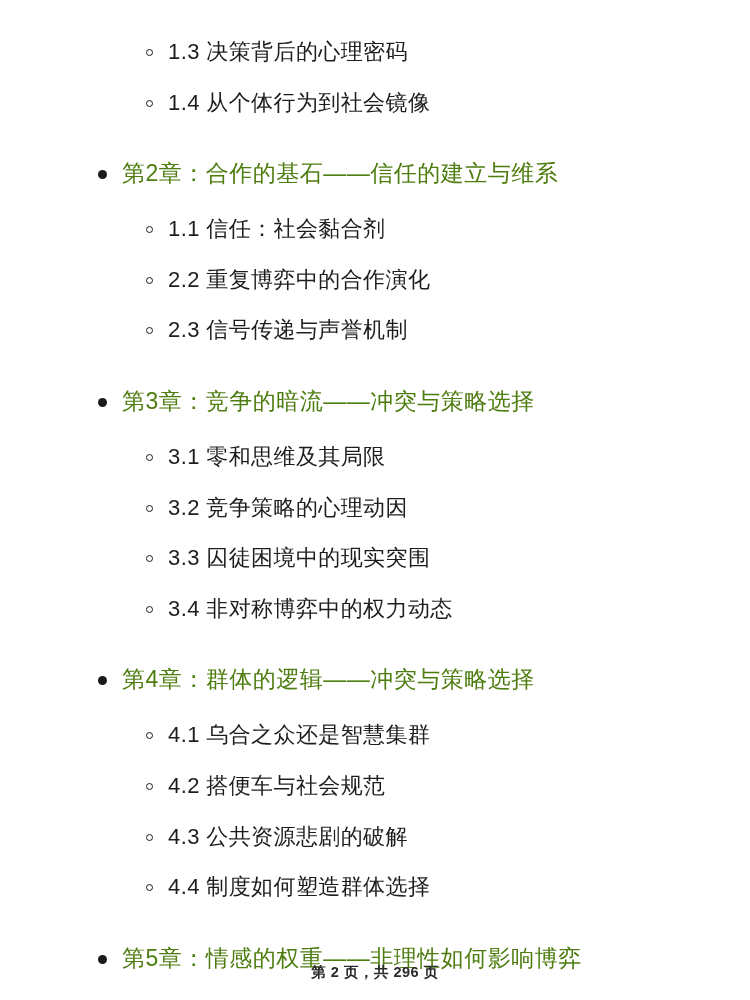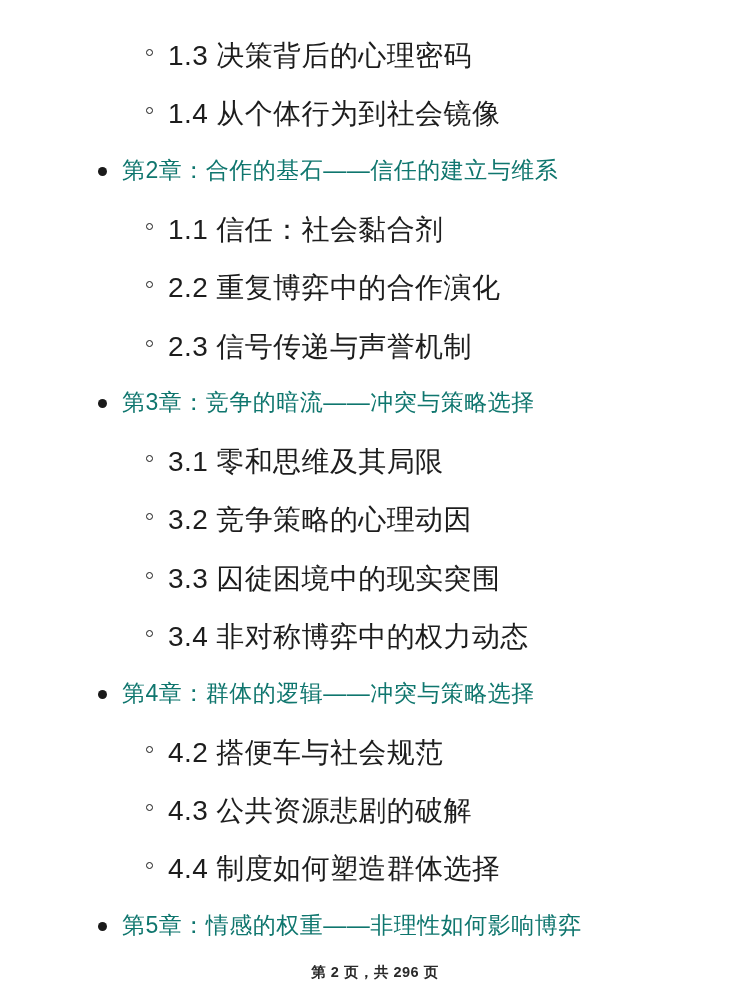--- a/index.html
+++ b/index.html
@@ -26,39 +26,39 @@
     margin: 0;
     padding: 0;
   }
   
   .chapter {
     position: relative;
     padding-left: 62px;
     font-size: 23px;
     line-height: 1.35;
     letter-spacing: 0.5px;
-    margin: 22px 0 26px 0;
-    color: #0f766e;
+    margin: 41px 0 26px 0;
+    color: #4d7c0f;
     white-space: nowrap;
   }
   .chapter::before {
     content: "";
     position: absolute;
     left: 38px;
     top: 12px;
     width: 9px;
     height: 9px;
     border-radius: 50%;
     background: #1a1a1a;
   }
   
   .section {
     position: relative;
     padding-left: 108px;
-    font-size: 28px;
+    font-size: 22px;
     line-height: 1.3;
     letter-spacing: 0.4px;
     margin: 0 0 22px 0;
     color: #1d1d1d;
     white-space: nowrap;
   }
   .section::before {
     content: "";
     position: absolute;
     left: 86px;
@@ -102,20 +102,21 @@
       </ul>
       <li class="chapter">第3章：竞争的暗流——冲突与策略选择</li>
       <ul class="sub-group">
         <li class="section">3.1 零和思维及其局限</li>
         <li class="section">3.2 竞争策略的心理动因</li>
         <li class="section">3.3 囚徒困境中的现实突围</li>
         <li class="section">3.4 非对称博弈中的权力动态</li>
       </ul>
       <li class="chapter">第4章：群体的逻辑——冲突与策略选择</li>
       <ul class="sub-group">
+        <li class="section">4.1 乌合之众还是智慧集群</li>
         <li class="section">4.2 搭便车与社会规范</li>
         <li class="section">4.3 公共资源悲剧的破解</li>
         <li class="section">4.4 制度如何塑造群体选择</li>
       </ul>
       <li class="chapter">第5章：情感的权重——非理性如何影响博弈</li>
       <ul class="sub-group"></ul>
     </ul>
   <div class="footer">第 2 页，共 296 页</div>
 </div>
 

